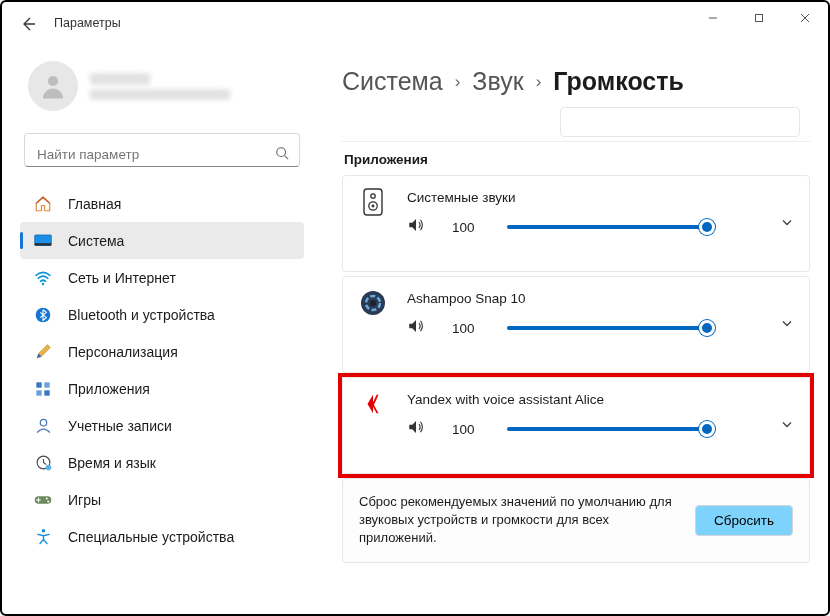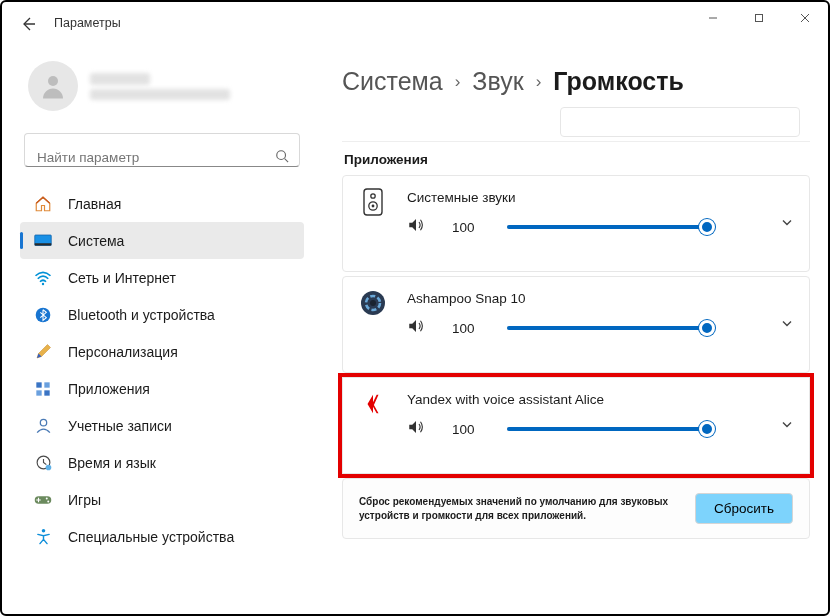--- a/index.html
+++ b/index.html
@@ -50,22 +50,22 @@
   .user-text { display: flex; flex-direction: column; gap: 4px; }
   .blur-line { background: #e2e2e2; border-radius: 3px; filter: blur(2px); }
   .blur-name { width: 60px; height: 12px; }
   .blur-email { width: 140px; height: 11px; }
   .search-box {
     border: 1px solid #d9d9d9;
     border-bottom: 1.5px solid #888;
     border-radius: 4px;
     background: #fff;
     height: 34px;
-    display: flex; align-items: flex-end;
-    padding: 0 10px;
+    display: flex; align-items: flex-start;
+    padding: 12px 10px;
     margin: 0 4px 18px 4px;
   }
   .search-box input {
     flex: 1; border: none; outline: none; font-size: 13.5px;
     background: transparent;
   }
   .search-box .mag { font-size: 14px; color: #666; }
   .nav { display: flex; flex-direction: column; gap: 0; }
   .nav-item {
     height: 37px;
@@ -140,21 +140,21 @@
     font-size: 13px; color: #555;
   }
 
   .reset-card {
     border: 1px solid #e7e7e7;
     border-radius: 4px;
     padding: 14px 16px;
     display: flex; align-items: center; gap: 20px;
     background: #fdfdfd;
   }
-  .reset-text { font-size: 10px; line-height: 1.4; flex:1;font-weight:bold; }
+  .reset-text { font-size: 13px; line-height: 1.4; flex:1; }
   .reset-btn {
     border: 1px solid #d5d5d5;
     border-radius: 4px;
     background: #7dd3fc;
     padding: 7px 18px;
     font-size: 13.5px;
   }
 </style>
 </head>
 <body>

